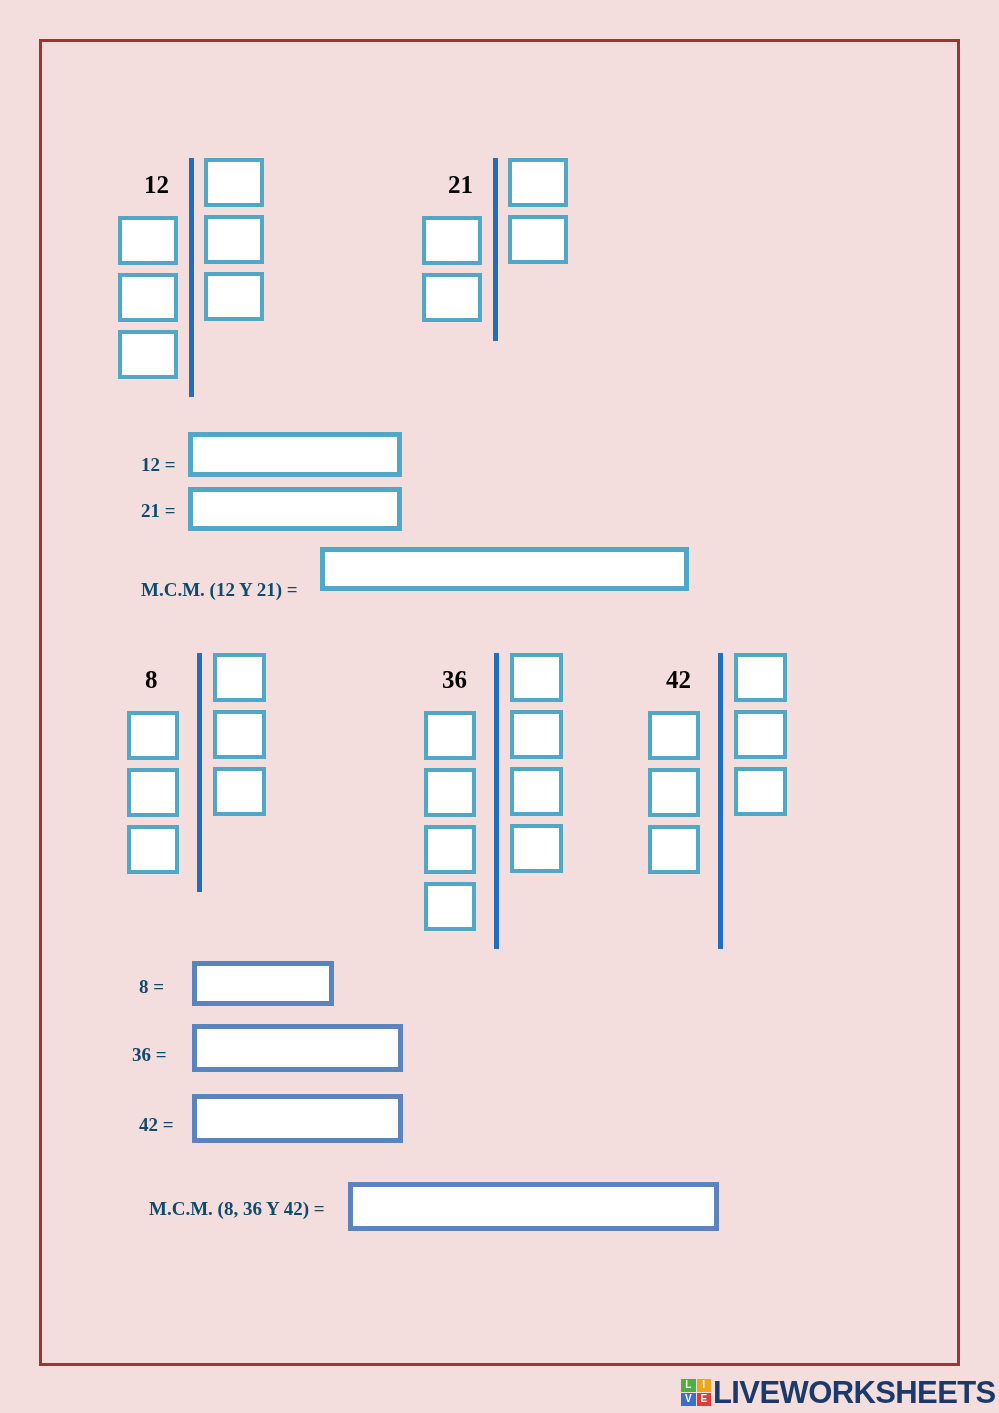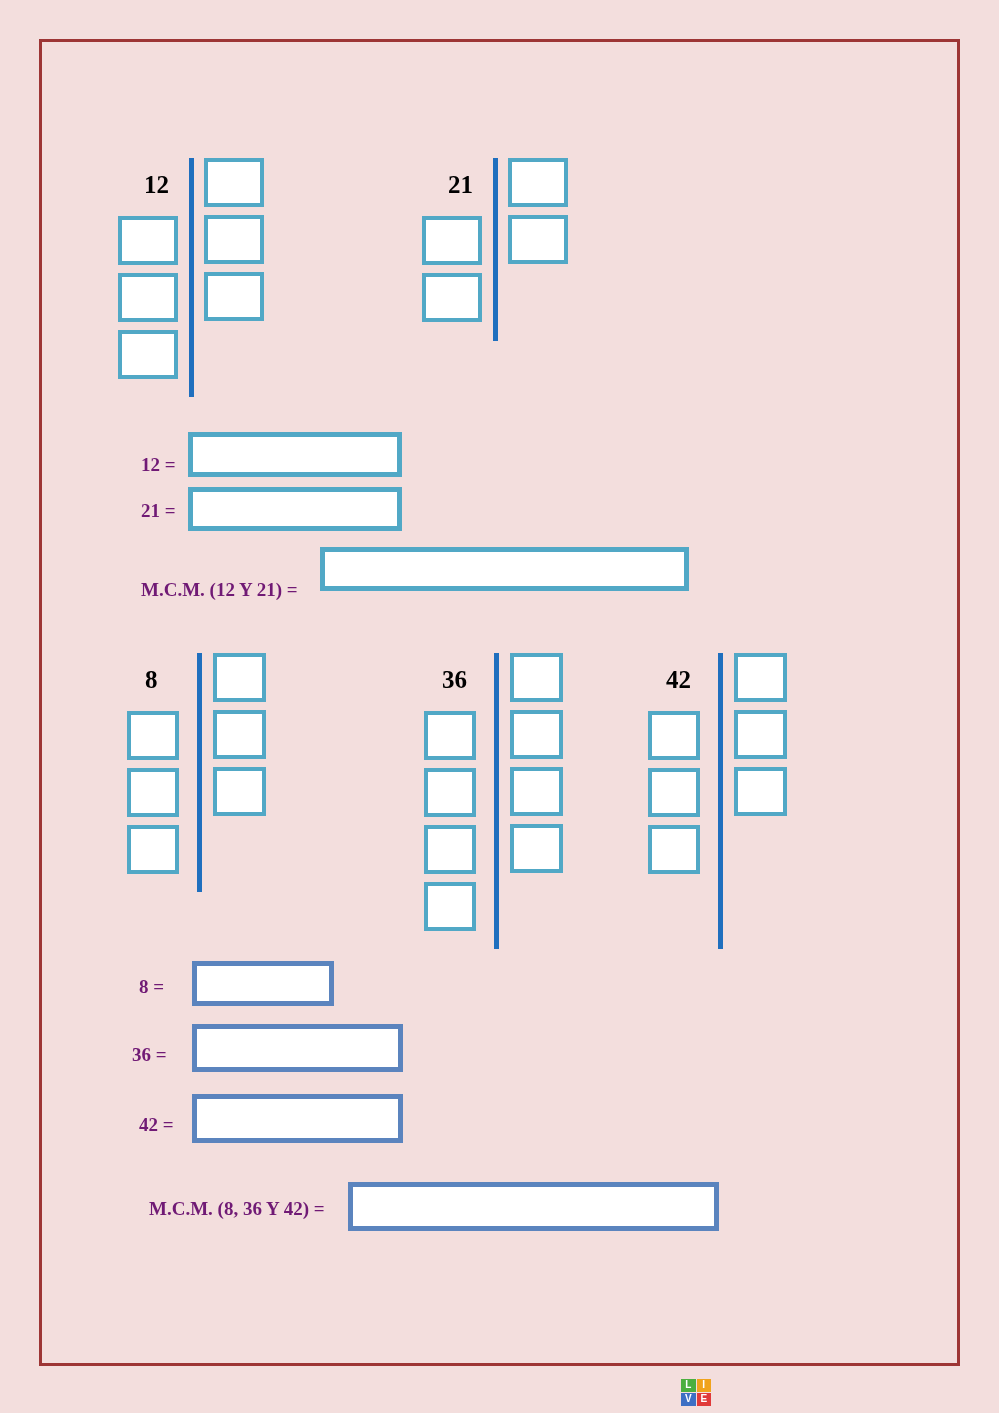--- a/index.html
+++ b/index.html
@@ -52,21 +52,21 @@
   }
   .cell.teal   { border: 4px solid #51a8c6; }
 
   
   .ans-row { position: absolute; }
 
   .ans-label {
     position: absolute;
     font-weight: bold;
     font-size: 19px;
-    color: #701a75;
+    color: #0c4a6e;
     font-family: "Liberation Serif", serif;
     white-space: nowrap;
     line-height: 1;
   }
 
   .ans-box {
     position: absolute;
     background: #ffffff;
     box-sizing: border-box;
   }
@@ -210,13 +210,14 @@
   <div class="ans-box steel" style="left:348px; top:1182px; width:371px; height:49px;"></div>
 </div>
 
 <div id="footer-logo">
   <div id="logo-mark">
     <span class="lg-l">L</span>
     <span class="lg-i">I</span>
     <span class="lg-v">V</span>
     <span class="lg-e">E</span>
   </div>
+  <div id="logo-text">LIVEWORKSHEETS</div>
 </div>
 
 </body></html>

